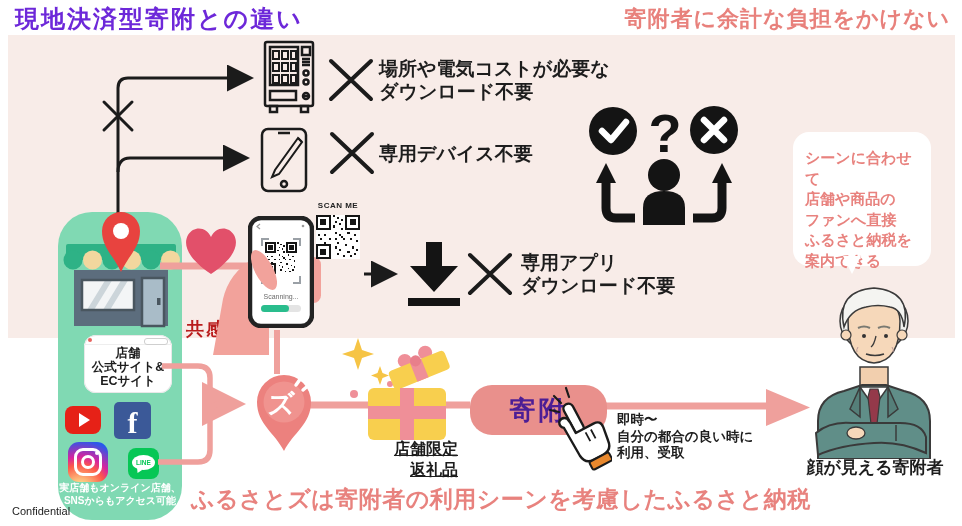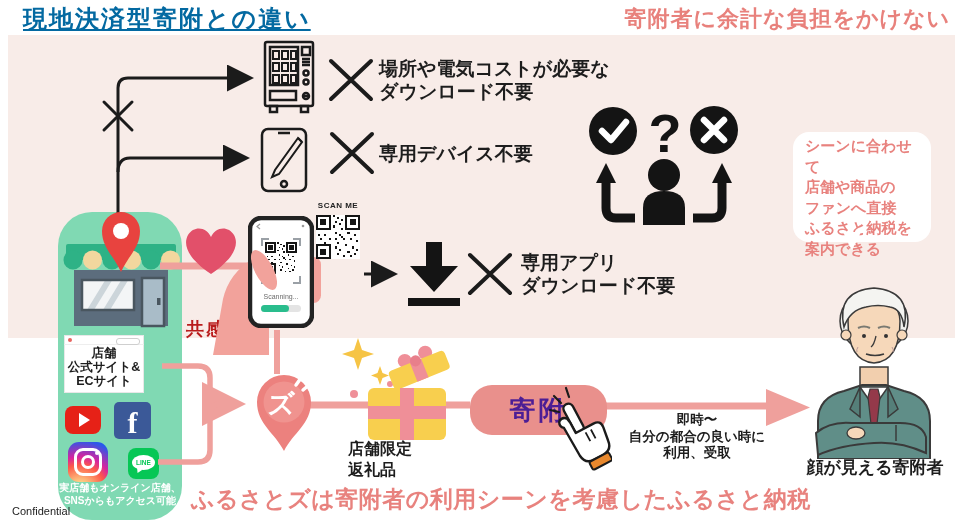--- a/index.html
+++ b/index.html
@@ -1,27 +1,27 @@
 <!DOCTYPE html>
 <html><head>
 <meta charset="utf-8">
 <style>
   html,body{margin:0;padding:0;background:#fff;}
   .stage{position:relative;width:962px;height:526px;overflow:hidden;background:#fff;
          font-family:"Liberation Sans","DejaVu Sans",sans-serif;}
   .abs{position:absolute;}
   .ml{white-space:pre-line;}
   .pink-panel{left:8px;top:35px;width:947px;height:303px;background:#f8ece8;}
-  .page-title{left:23px;top:3px;font-size:24px;font-weight:800;color:#0369a1;letter-spacing:2px;text-decoration:underline;}
+  .page-title{left:15px;top:3px;font-size:24px;font-weight:800;color:#6d28d9;letter-spacing:2px;}
   .headline-right{right:12px;top:4px;font-size:22px;font-weight:800;color:#e8817c;letter-spacing:1px;}
   .note{color:#1d1d1d;font-weight:800;}
   .note-lg{font-size:19px;line-height:23px;}
   .note-sm{font-size:15px;line-height:20px;font-weight:700;}
   .teal-panel{left:58px;top:212px;width:124px;height:308px;background:#80d9b3;border-radius:34px;}
-  .site-card{left:64px;top:335px;width:80px;height:58px;background:#fff;border-radius:0;
+  .site-card{left:84px;top:335px;width:88px;height:58px;background:#fff;border-radius:12px;
              box-shadow:0 0 0 1px #e8e8e8 inset;}
   .site-card .bar{position:absolute;left:0;top:0;right:0;height:9px;border-bottom:1px solid #eee;}
   .site-card .dot{position:absolute;left:4px;top:3px;width:4px;height:4px;border-radius:50%;background:#e8645f;}
   .site-card .pill{position:absolute;right:4px;top:2.5px;width:22px;height:5px;border:1px solid #cfcfcf;border-radius:3px;}
   .site-card .txt{position:absolute;left:0;top:11px;width:100%;text-align:center;
                   font-size:12.5px;line-height:14px;font-weight:800;color:#1d1d1d;}
   .yt{left:65px;top:406px;width:36px;height:28px;background:#e62117;border-radius:8px;
       display:flex;align-items:center;justify-content:center;}
   .yt .tri{width:0;height:0;border-left:11px solid #fff;border-top:7px solid transparent;border-bottom:7px solid transparent;margin-left:3px;}
   .fb{left:114px;top:402px;width:37px;height:37px;background:#3b5998;border-radius:5px;overflow:hidden;
@@ -32,30 +32,30 @@
   .ig .lens{position:absolute;inset:13px;border:3px solid #fff;border-radius:50%;}
   .ig .dot{position:absolute;top:9px;right:9px;width:4px;height:4px;background:#fff;border-radius:50%;}
   .line-ic{left:128px;top:448px;width:31px;height:31px;background:#06c755;border-radius:8px;}
   .line-ic .bub{position:absolute;left:4px;top:7px;width:23px;height:15px;background:#fff;border-radius:50%;
                 text-align:center;font-size:6.5px;font-weight:800;color:#06c755;line-height:15px;}
   .line-ic .tail{position:absolute;left:7px;top:20px;width:0;height:0;
                  border:3px solid transparent;border-top:5px solid #fff;transform:rotate(25deg);}
   .sns-note{left:55px;top:482px;width:130px;text-align:center;color:#fff;font-size:10px;line-height:12.5px;font-weight:700;}
   .empathy{left:186px;top:282px;font-size:18px;font-weight:800;color:#b91c1c;letter-spacing:2px;margin-top:35px;}
   .scanme{left:312px;top:201px;width:52px;text-align:center;font-size:8px;font-weight:700;color:#222;letter-spacing:0.5px;}
-  .bubble{left:793px;top:132px;width:114px;height:102px;background:#fff;border-radius:16px;padding:4px 12px;
+  .bubble{left:793px;top:132px;width:114px;height:102px;background:#fff;border-radius:16px;padding:16px 12px;
           color:#e8827e;font-size:15px;line-height:20.5px;font-weight:800;}
   .bubble:after{content:"";position:absolute;left:50px;bottom:-17px;width:0;height:0;
                 border:9px solid transparent;border-top:18px solid #fff;}
   .donor-label{left:792px;top:456px;width:166px;text-align:center;font-size:17px;font-weight:800;color:#1d1d1d;}
-  .gift-label{left:348px;top:438px;width:110px;text-align:left;font-size:16px;line-height:21px;font-weight:800;color:#1d1d1d;}
+  .gift-label{left:348px;top:438px;width:110px;text-align:right;font-size:16px;line-height:21px;font-weight:800;color:#1d1d1d;text-decoration:underline;}
   .donate-pill{left:470px;top:385px;width:137px;height:50px;background:#e9908c;border-radius:22px;border:none;
                color:#4c1d95;font-size:26px;font-weight:800;letter-spacing:3px;
                display:flex;align-items:center;justify-content:center;font-family:inherit;}
-  .timing{left:617px;top:412px;width:160px;text-align:center;font-size:13.5px;line-height:16.5px;font-weight:700;color:#1d1d1d;}
+  .timing{left:617px;top:412px;width:160px;font-size:13.5px;line-height:16.5px;font-weight:700;color:#1d1d1d;}
   .bottom-msg{left:191px;top:484px;font-size:23px;font-weight:800;color:#e8827e;letter-spacing:0.5px;}
   .confidential{left:12px;top:505px;font-size:11px;color:#222;}
   svg{display:block;}
 </style>
 </head>
 <body>
 
 <svg width="0" height="0" style="position:absolute">
   <defs>
     <symbol id="qrsym" viewBox="0 0 21 21">

